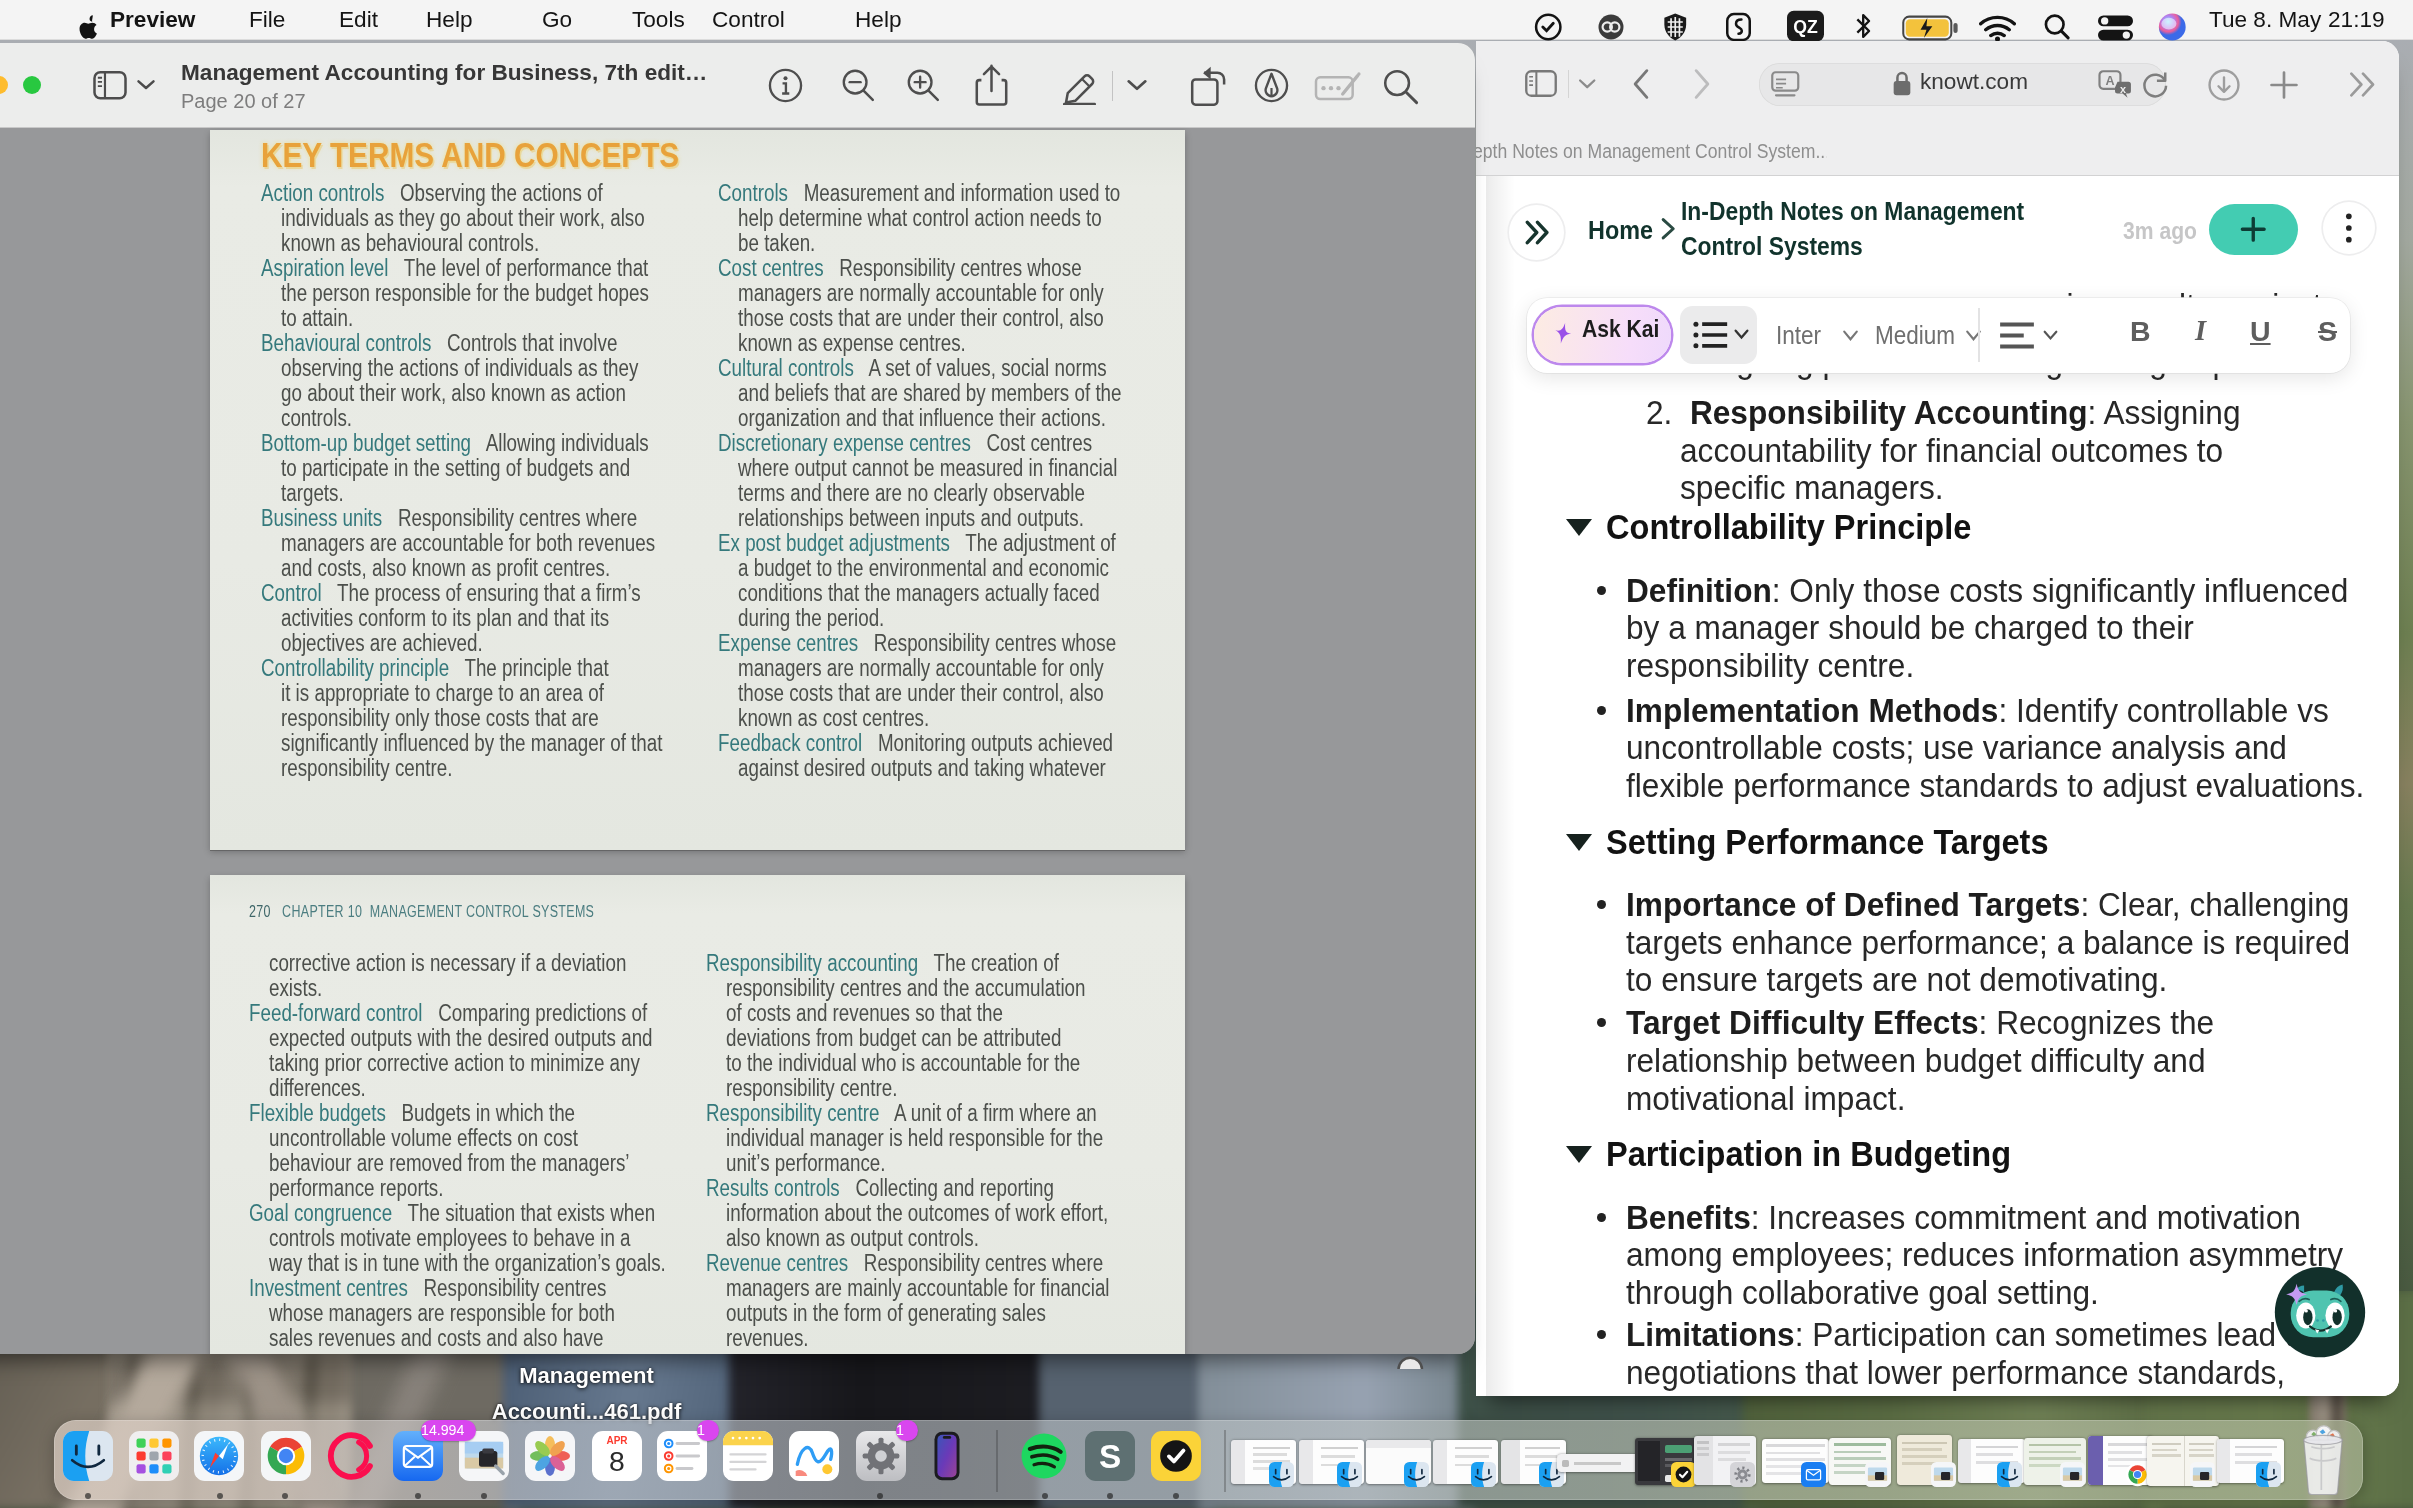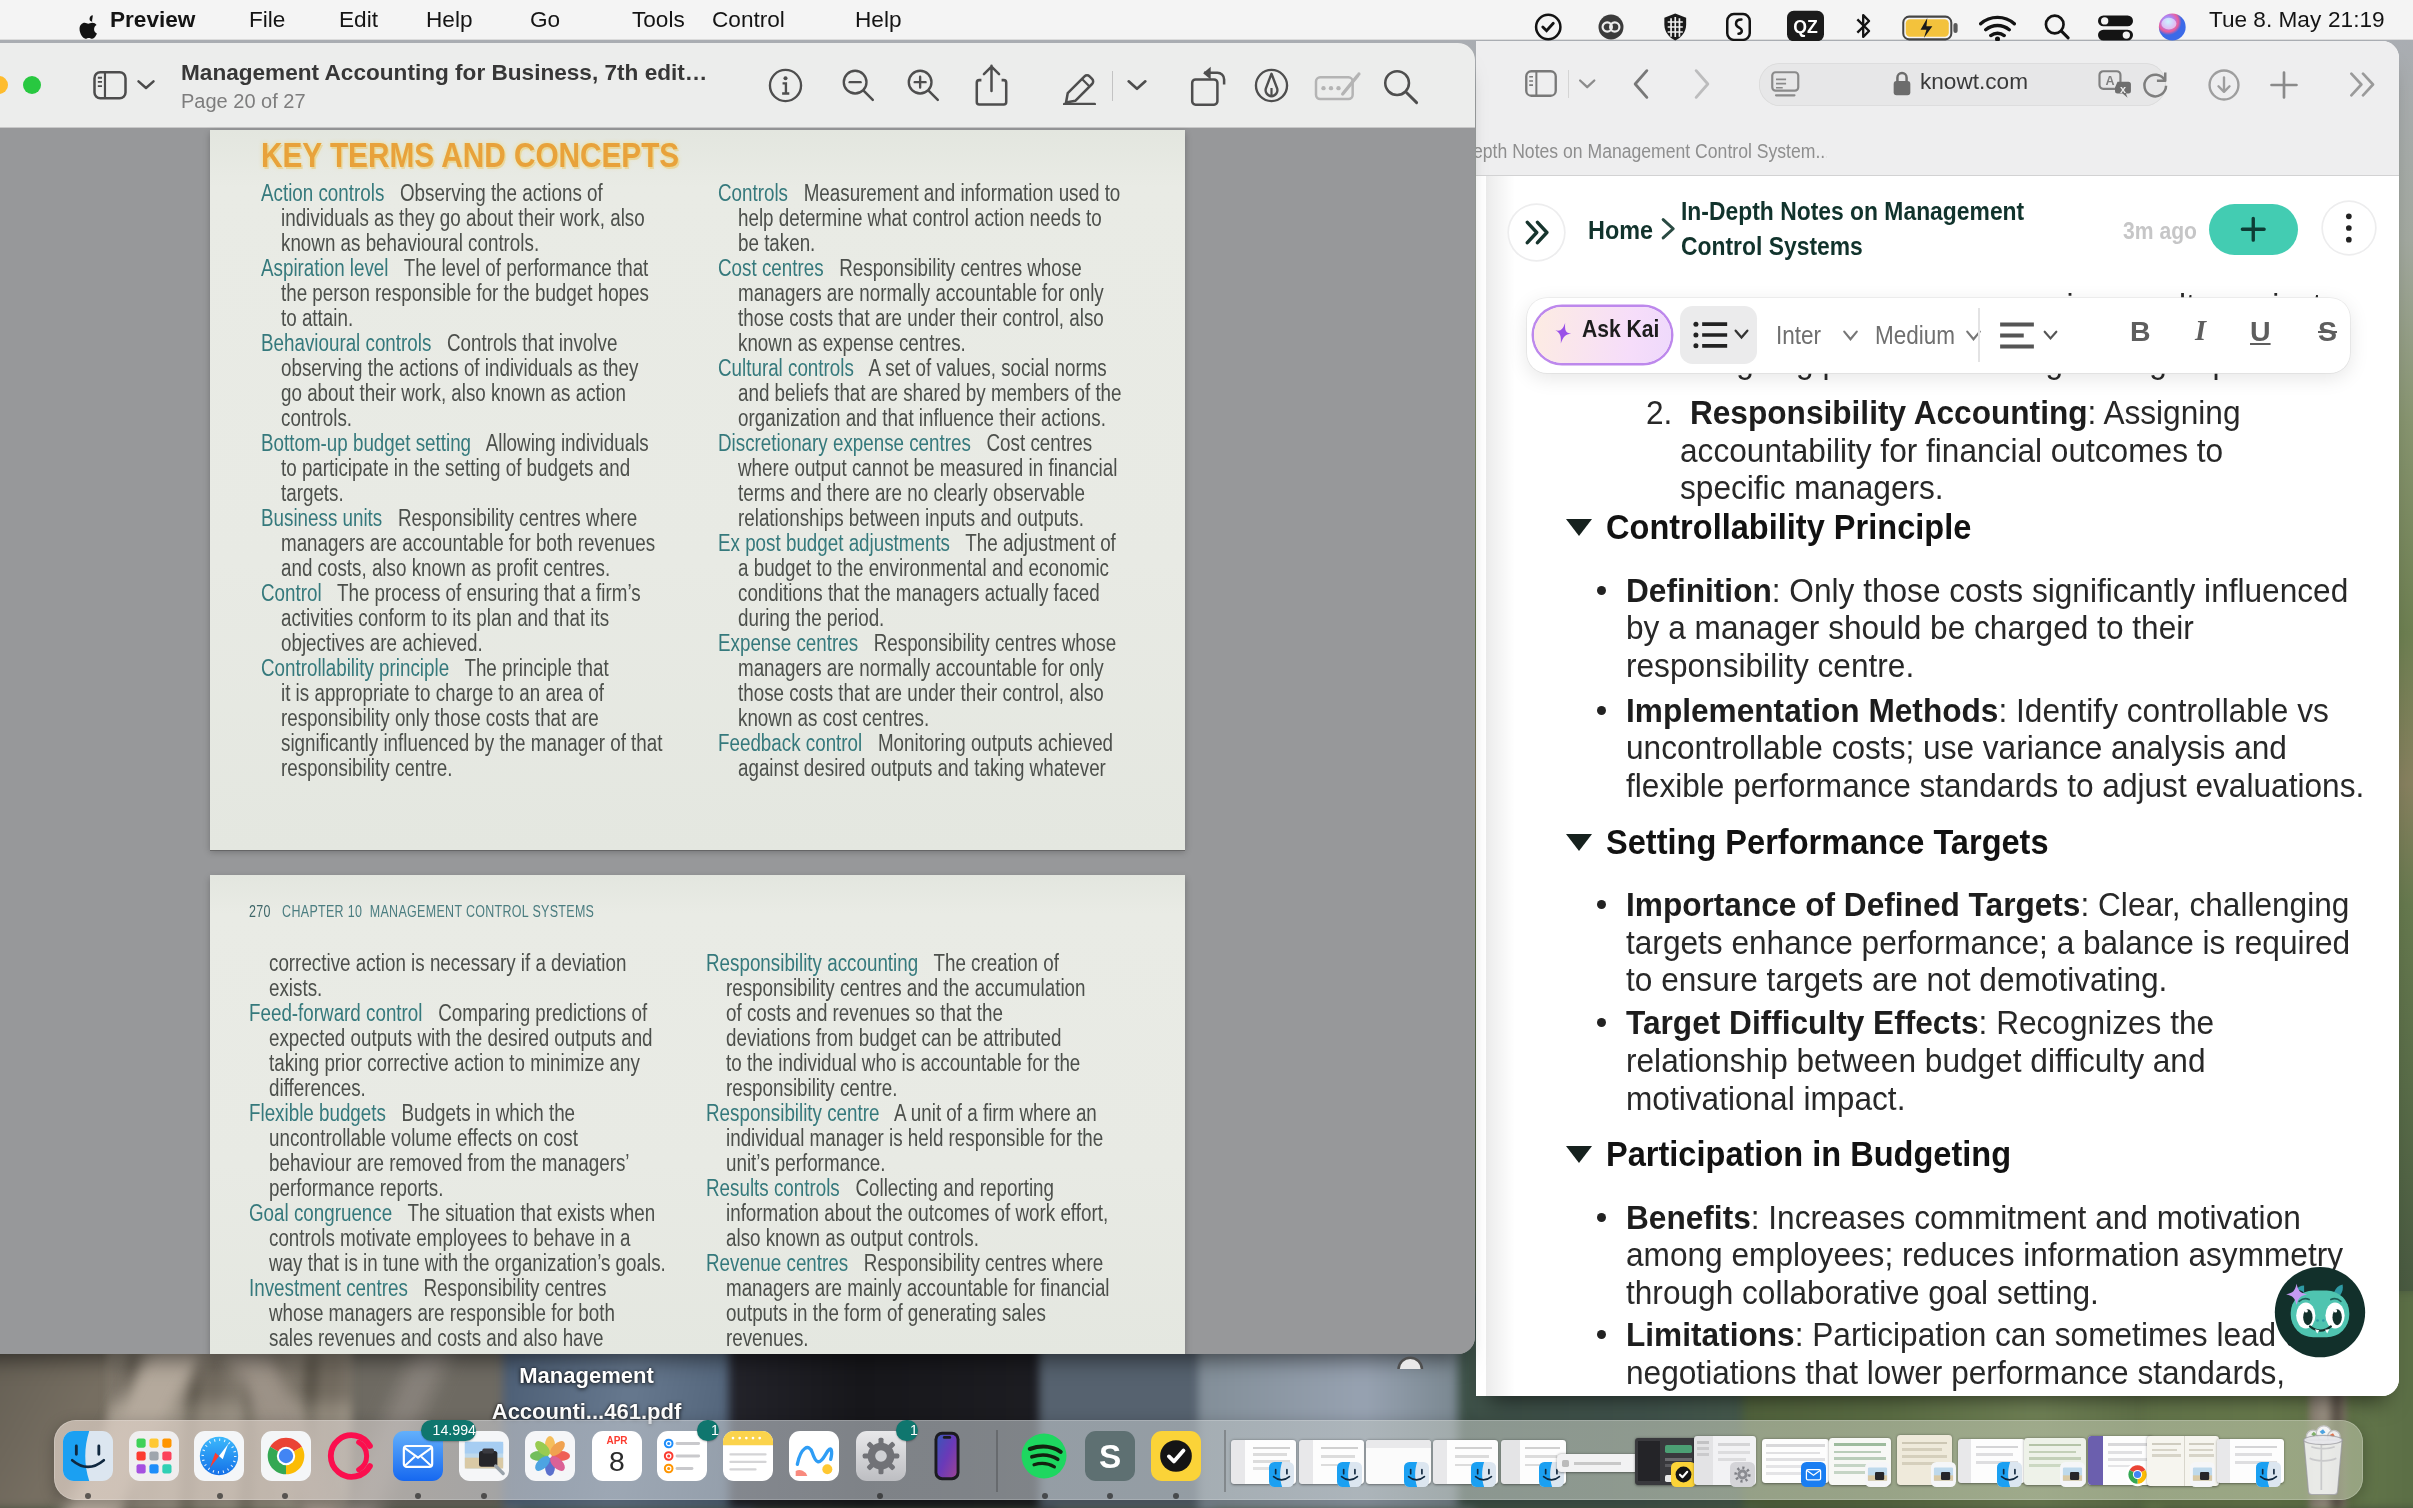--- a/index.html
+++ b/index.html
@@ -39,21 +39,21 @@
 
 #ftoolbar{position:absolute;left:41px;top:122px;width:823px;height:75px;background:#fff;border-radius:20px;box-shadow:0 5px 20px rgba(0,0,0,.10),0 0 0 0.8px #efefef}
 
 .cir{position:absolute;border-radius:50%;background:#fff}
 
 #dock{position:absolute;left:54px;top:1420px;width:2309px;height:80px;border-radius:22px;background:linear-gradient(90deg,rgba(219,205,194,.74) 0%,rgba(211,200,192,.68) 10%,rgba(188,194,202,.64) 22%,rgba(185,192,194,.62) 55%,rgba(183,190,171,.66) 75%,rgba(172,182,151,.70) 100%);box-shadow:inset 0 0 0 0.8px rgba(255,255,255,.25), 0 3.4px 15px rgba(0,0,0,.25)}
 .dicon{position:absolute;top:11px;width:50px;height:50px}
 .dthumb{position:absolute;background:#f4f4f4;border-radius:3.4px;box-shadow:0 0.8px 2.5px rgba(0,0,0,.4)}
 .dbadge{position:absolute;width:25px;height:25px}
 .ddot{position:absolute;top:1493px;width:5.9px;height:5.9px;border-radius:50%;background:rgba(30,30,30,.65)}
-.redbadge{position:absolute;background:#0f766e;color:#fff;border-radius:11px;font-size:14.2px;line-height:21px;height:21px;text-align:right;box-shadow:0 0.8px 1.7px rgba(0,0,0,.3)}
+.redbadge{position:absolute;background:#d946ef;color:#fff;border-radius:11px;font-size:14.2px;line-height:21px;height:21px;text-align:left;box-shadow:0 0.8px 1.7px rgba(0,0,0,.3)}
 #desklabel{position:absolute;left:377px;top:1358px;width:419px;text-align:center;color:#fff;font-size:22px;font-weight:bold;line-height:36px;text-shadow:0 0.8px 4.2px rgba(0,0,0,.85),0 0 1.7px rgba(0,0,0,.6)}
 </style></head>
 <body>
 <div id="wall"></div>
 <div id="photo">
   <div class="seg" style="left:-25px;width:210px;background:linear-gradient(120deg,#5d584e,#776f62 55%,#544f46)"></div>
   <div class="seg" style="left:109px;width:251px;background:repeating-linear-gradient(93deg,#9a9184 0 22px,#5f594e 22px 37px,#8a8174 37px 59px)"></div>
     <div class="seg" style="left:109px;width:251px;background:linear-gradient(180deg,rgba(175,166,150,.8) 0 50px,rgba(90,84,74,.5) 75px 101px,rgba(160,152,138,.55) 126px)"></div>
   <div class="seg" style="left:352px;width:168px;background:#6e6a62"></div>
   <div class="seg" style="left:503px;width:251px;background:linear-gradient(100deg,#4a5c73,#66788e 50%,#4c5e74)"></div>
@@ -69,21 +69,21 @@
   <div class="seg" style="left:394px;width:34px;background:#87817a;transform:rotate(24deg);height:335px;top:-59px;filter:blur(8.4px)"></div>
 </div>
 <div id="menubar">
   <svg class="mi" style="left:77px;top:8.4px" width="22" height="25" viewBox="0 0 26 30">
       <path fill="#131313" d="M18.4 7.6c-1.6 0-3.6-1.1-3.6-3.3 0-2.3 1.9-4.3 3.9-4.3.1 2.4-1.7 7.6-.3 7.6zm-.2 1.2c2 0 3.7.9 4.9 2.6-2 1.3-2.9 2.9-2.9 5 0 2.3 1.2 4.1 3.3 5.1-1 2.8-3.3 6.1-5.4 6.1-1.5 0-2.3-.9-4.1-.9-1.9 0-2.7.9-4.1.9C7 27.6 3 21.4 3 16.3c0-4.7 3-7.4 6.1-7.4 1.7 0 3.1 1 4.2 1 1.1 0 2.8-1.1 4.9-1.1z"></path>
     </svg>
   <div class="mi" style="left:110px;font-weight:bold">Preview</div>
   <div class="mi" style="left:249px">File</div>
   <div class="mi" style="left:339px">Edit</div>
   <div class="mi" style="left:426px">Help</div>
-  <div class="mi" style="left:530px">Go</div>
+  <div class="mi" style="left:542px">Go</div>
   <div class="mi" style="left:632px">Tools</div>
   <div class="mi" style="left:712px">Control</div>
   <div class="mi" style="left:855px">Help</div>
   <svg class="mi" style="left:1534px;top:6.7px" width="28.5" height="28.5" viewBox="0 0 34 34">
       <circle cx="17" cy="17" r="14.5" fill="none" stroke="#131313" stroke-width="3"></circle>
       <path d="M10.5 17l4.5 4.5 8-9" fill="none" stroke="#131313" stroke-width="3.4" stroke-linecap="round"></path>
     </svg>
   <svg class="mi" style="left:1596px;top:6.7px" width="30" height="28.5" viewBox="0 0 36 34">
       <circle cx="18" cy="17" r="15" fill="#3b3b3b"></circle>
       <circle cx="13.5" cy="17" r="5.6" fill="none" stroke="#ececec" stroke-width="2.6"></circle>

